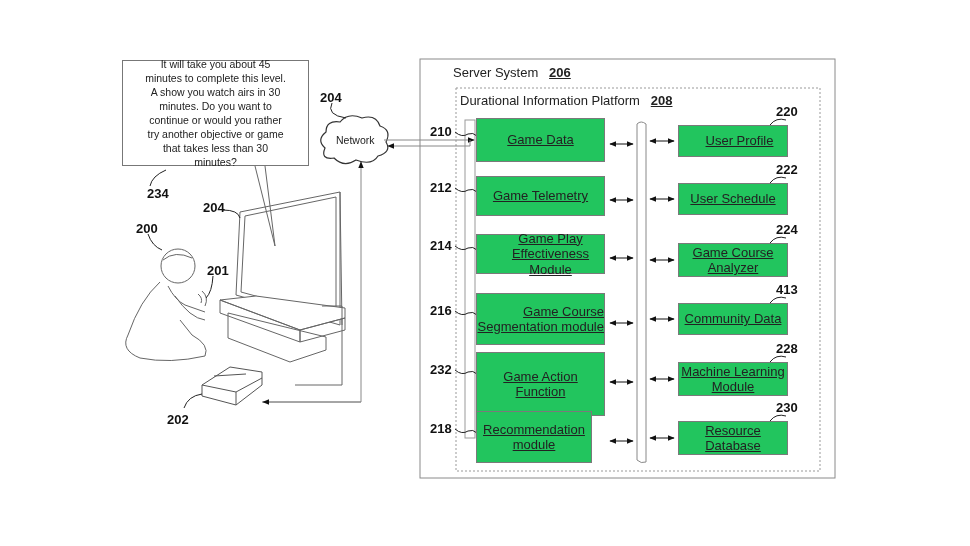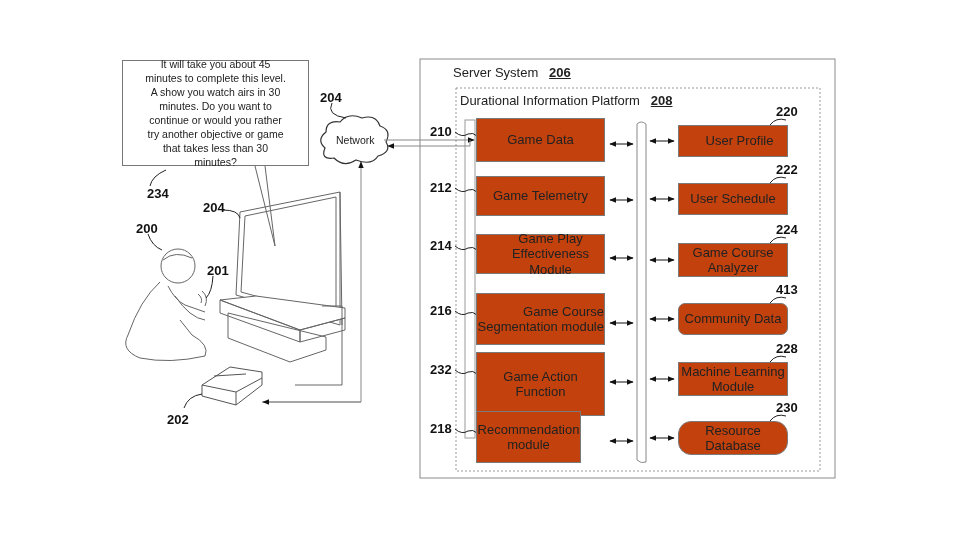--- a/index.html
+++ b/index.html
@@ -1,18 +1,18 @@
 <!DOCTYPE html>
 <html><head>
 <meta charset="utf-8">
 <style>
   html, body { margin:0; padding:0; background:#ffffff; }
   body { width:970px; height:546px; position:relative; overflow:hidden; font-family:"Liberation Sans", sans-serif; color:#222; }
   #diagram { position:absolute; left:0; top:0; width:970px; height:546px; }
-  .box { position:absolute; border:1px solid #7a7a7a; background:#c2410c; box-sizing:border-box; display:flex; align-items:center; justify-content:center; text-align:center; font-size:13px; line-height:15.5px; color:#222; }
+  .box { position:absolute; border:1px solid #7a7a7a; background:#22c55e; box-sizing:border-box; display:flex; align-items:center; justify-content:center; text-align:center; font-size:13px; line-height:15.5px; color:#222;text-decoration:underline; }
   .num { position:absolute; font-weight:bold; font-size:13px; color:#111; }
   .title { position:absolute; font-size:13px; color:#222; }
   .title u { font-weight:bold; }
   .bubble { position:absolute; left:122px; top:60px; width:187px; height:106px; border:1px solid #777; background:#fff; box-sizing:border-box; display:flex; align-items:center; justify-content:center; text-align:center; font-size:10.5px; line-height:14px; padding:0 20px; }
   .netlabel { position:absolute; left:336px; top:134px; font-size:10.5px; }
 </style>
 </head>
 <body>
 
 <svg id="diagram" viewBox="0 0 970 546" xmlns="http://www.w3.org/2000/svg">
@@ -147,44 +147,44 @@
     </div>
     <div class="num" style="left: 430px; top: 238px; text-align: right;">214</div>
     <div class="box" style="left: 476px; top: 293px; width: 129px; height: 52px; text-align: right;">
       <span>Game Course Segmentation module</span>
     </div>
     <div class="num" style="left: 430px; top: 303px;">216</div>
     <div class="box" style="left: 476px; top: 352px; width: 129px; height: 64px;">
       <span>Game Action Function</span>
     </div>
     <div class="num" style="left: 430px; top: 362px;">232</div>
-    <div class="box" style="left: 476px; top: 411px; width: 105px; height: 52px;">
+    <div class="box" style="left: 476px; top: 411px; width: 116px; height: 52px;">
       <span>Recommendation module</span>
     </div>
     <div class="num" style="left: 430px; top: 421px;">218</div>
   </div>
 
 <div id="right-col">
     <div class="box" style="left: 678px; top: 125px; width: 110px; height: 32px; padding-left: 13px;">
       <span>User Profile</span>
     </div>
     <div class="num" style="left: 776px; top: 104px;">220</div>
     <div class="box" style="left: 678px; top: 183px; width: 110px; height: 32px;">
       <span>User Schedule</span>
     </div>
     <div class="num" style="left: 776px; top: 162px;">222</div>
     <div class="box" style="left: 678px; top: 243px; width: 110px; height: 34px;">
       <span>Game Course Analyzer</span>
     </div>
     <div class="num" style="left: 776px; top: 222px;">224</div>
-    <div class="box" style="left: 678px; top: 303px; width: 110px; height: 32px; border-radius: 7px;">
+    <div class="box" style="left: 678px; top: 303px; width: 110px; height: 32px;">
       <span>Community Data</span>
     </div>
     <div class="num" style="left: 776px; top: 282px;">413</div>
     <div class="box" style="left: 678px; top: 362px; width: 110px; height: 34px;">
       <span>Machine Learning Module</span>
     </div>
     <div class="num" style="left: 776px; top: 341px;">228</div>
-    <div class="box" style="left: 678px; top: 421px; width: 110px; height: 34px; border-radius: 13px;">
+    <div class="box" style="left: 678px; top: 421px; width: 110px; height: 34px;">
       <span>Resource Database</span>
     </div>
     <div class="num" style="left: 776px; top: 400px;">230</div>
   </div>
 
 </body></html>

